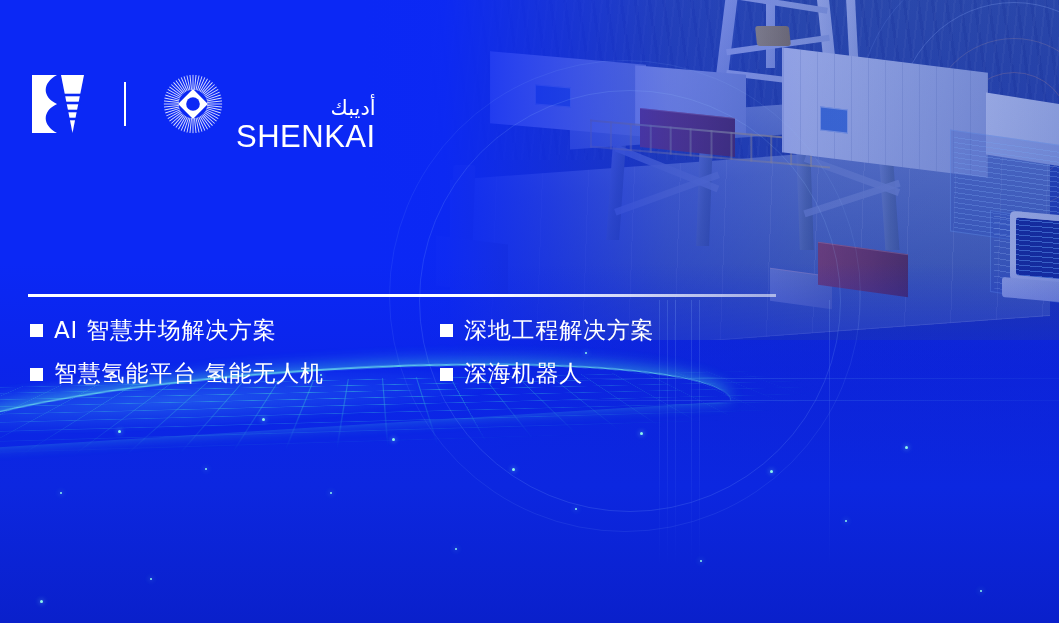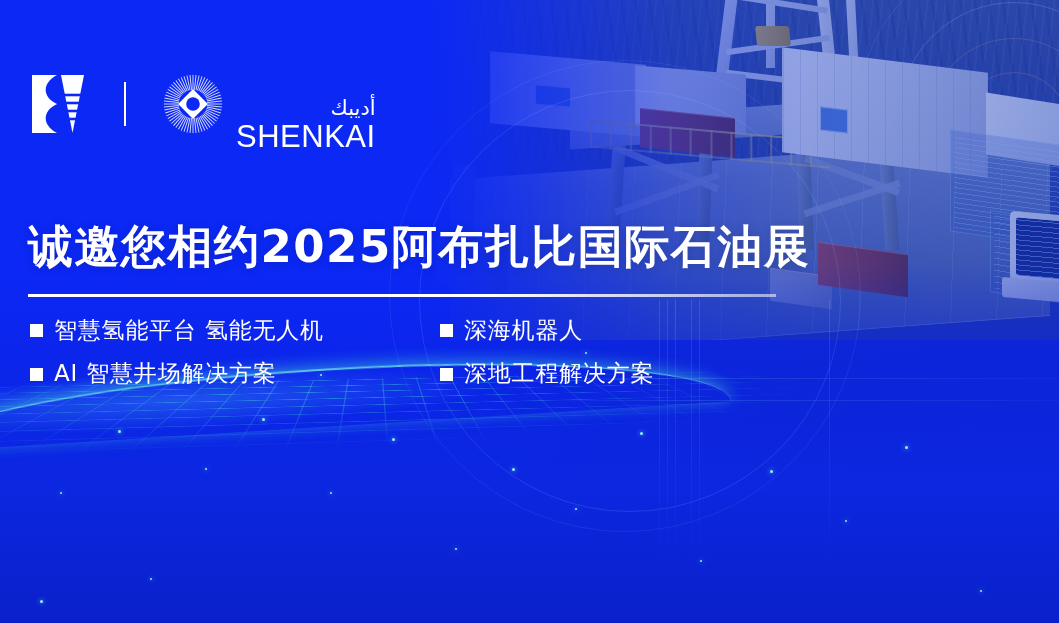--- a/index.html
+++ b/index.html
@@ -628,41 +628,40 @@
           <circle cx="50" cy="50" r="11" fill="#0b28f5"></circle>
         </svg>
 
         <div class="adipec-text">
           <div class="adipec-ar">أديبك</div>
           <div class="adipec-en">SHENKAI</div>
         </div>
       </div>
     </div>
 
-    <div class="headline">诚邀您相约2025阿布扎比国际石油展</div>
 
     <div class="rule"></div>
 
     <div class="features">
+      <div class="feat-row">
+        <div class="feat col1">
+          <span class="bullet"></span>
+          <span>AI 智慧井场解决方案</span>
+        </div>
+        <div class="feat">
+          <span class="bullet"></span>
+          <span>深地工程解决方案</span>
+        </div>
+      </div>
       <div class="feat-row">
         <div class="feat col1">
           <span class="bullet"></span>
           <span>智慧氢能平台  氢能无人机</span>
         </div>
         <div class="feat">
           <span class="bullet"></span>
           <span>深海机器人</span>
         </div>
       </div>
-      <div class="feat-row">
-        <div class="feat col1">
-          <span class="bullet"></span>
-          <span>AI 智慧井场解决方案</span>
-        </div>
-        <div class="feat">
-          <span class="bullet"></span>
-          <span>深地工程解决方案</span>
-        </div>
-      </div>
     </div>
 
   </div>
 </div>
 
 </body></html>

